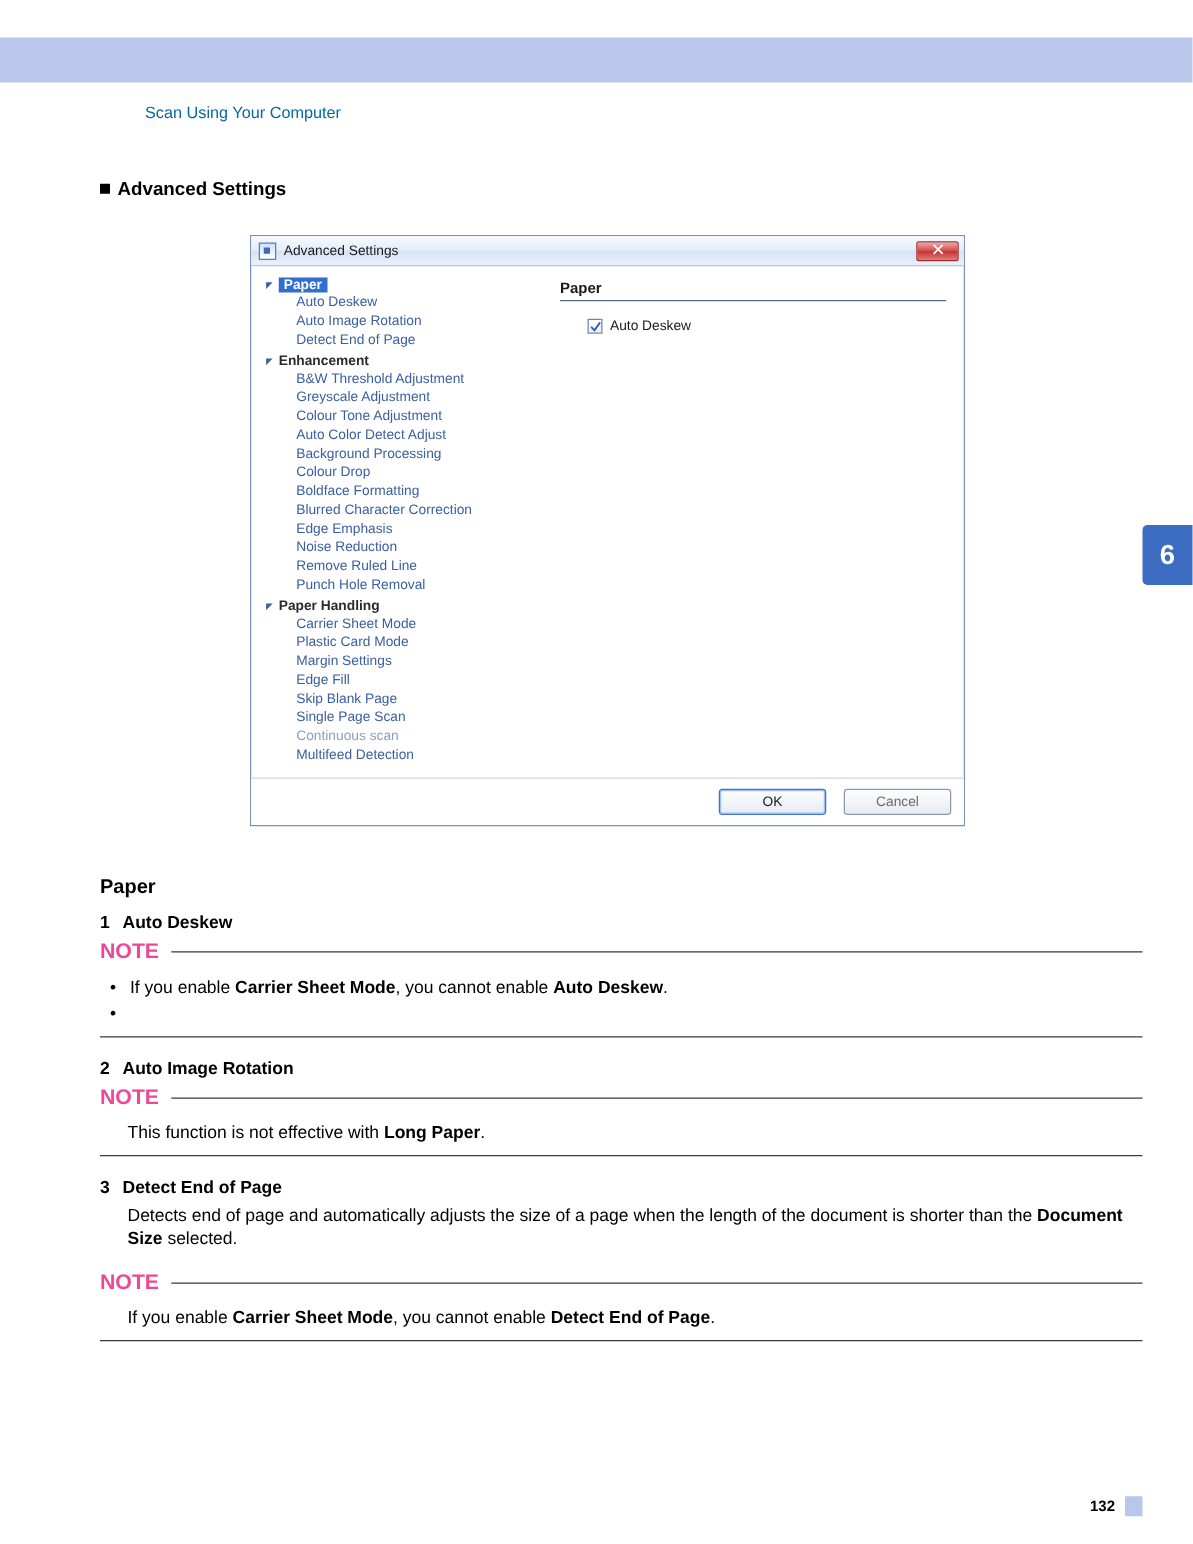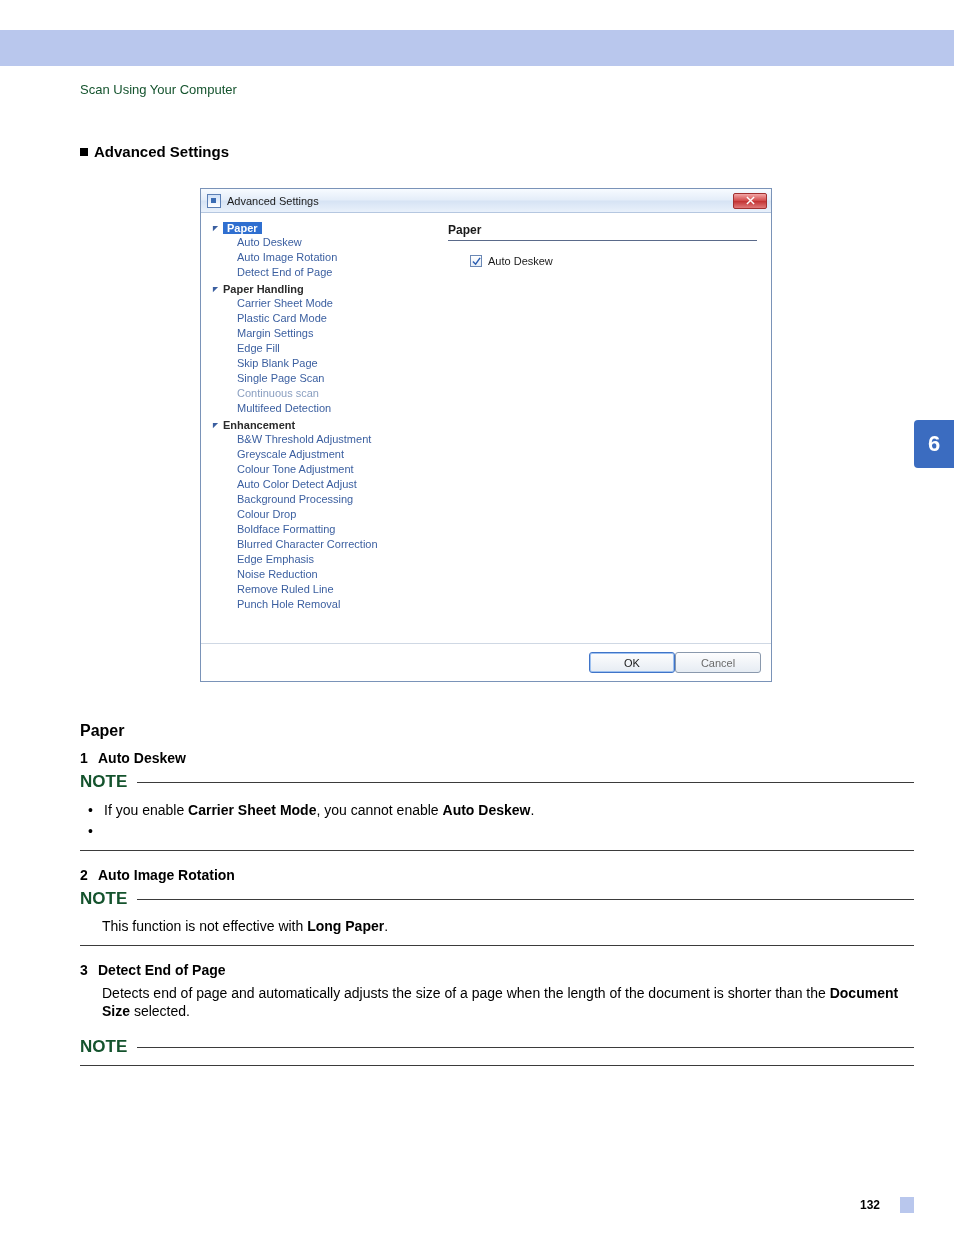--- a/index.html
+++ b/index.html
@@ -18,22 +18,23 @@
     background: #b9c7ed;
   }
   .content {
     position: absolute;
     top: 82px;
     left: 80px;
     right: 40px;
   }
   .breadcrumb {
     font-size: 13px;
-    color: #14532d;
+    color: #0369a1;
     margin-bottom: 46px;
+    margin-left: 36px;
   }
   .section-title {
     font-size: 15px;
     font-weight: bold;
     margin-bottom: 28px;
   }
   .section-title .bullet {
     display: inline-block;
     width: 8px; height: 8px;
     background: #000;
@@ -142,23 +143,22 @@
     width:12px; height:12px;
     border:1px solid #6b88b5;
     background: linear-gradient(#fff,#e8eff8);
     display:flex; align-items:center; justify-content:center;
     color:#2a5db0;
   }
   .chk-row .box svg{ width:9px;height:9px; }
   .dlg-footer {
     border-top: 1px solid #cfd8e4;
     padding: 8px 10px;
-    display:flex; justify-content:flex-end; 
+    display:flex; justify-content:flex-end; gap:14px;
     background: #fff;
-    margin-top: 21px;
   }
   .dlg-btn {
     min-width: 86px;
     height: 21px;
     font-size: 11px;
     display:flex; align-items:center; justify-content:center;
     border:1px solid #8a99ad;
     background: linear-gradient(#fdfdfe,#e6ecf3);
     border-radius:3px;
   }
@@ -177,21 +177,21 @@
   .para {
     font-size:14px;
     margin: 0 0 16px 22px;
     line-height: 1.35;
   }
   .note-head {
     display:flex; align-items:center;
     margin: 0 0 8px 0;
   }
   .note-head .lbl {
-    font-size:17px; font-weight:bold; color:#14532d;
+    font-size:17px; font-weight:bold; color:#ec4899;
     margin-right: 10px;
   }
   .note-head .line {
     flex:1; height:1px; background:#3b3b3b;
   }
   .note-list {
     font-size:14px;
     margin: 0 0 6px 8px;
   }
   .note-list .row {
@@ -217,21 +217,21 @@
     background:#3b6cc0;
     color:#fff;
     display:flex; align-items:center; justify-content:center;
     font-size:22px; font-weight:bold;
     border-radius: 4px 0 0 4px;
   }
   
   .page-footer {
     position:absolute;
     right:40px; bottom:22px;
-    display:flex; align-items:center; gap:20px;text-align:center;
+    display:flex; align-items:center; gap:8px;text-align:center;
   }
   .page-footer .num { font-size:12px; font-weight:bold; }
   .page-footer .bar {
     width:14px; height:16px;
     background:#b9c7ed;
   }
 </style>
 </head>
 <body>
 
@@ -278,56 +278,56 @@
             </div>
           </div>
 
           <div class="tree-group">
             <div class="tree-head">
               <span class="tree-arrow">
                   <svg viewBox="0 0 8 8">
                     <path d="M1 1 L7 1 L1 7 Z" fill="#3b5fa0"></path>
                   </svg>
                 </span>
-              <span class="label">Paper Handling</span>
-            </div>
-            <div class="tree-items">
-              <div class="tree-item">Carrier Sheet Mode</div>
-              <div class="tree-item">Plastic Card Mode</div>
-              <div class="tree-item">Margin Settings</div>
-              <div class="tree-item">Edge Fill</div>
-              <div class="tree-item">Skip Blank Page</div>
-              <div class="tree-item">Single Page Scan</div>
-              <div class="tree-item muted">Continuous scan</div>
-              <div class="tree-item">Multifeed Detection</div>
-            </div>
-          </div>
-
-          <div class="tree-group">
-            <div class="tree-head">
-              <span class="tree-arrow">
-                  <svg viewBox="0 0 8 8">
-                    <path d="M1 1 L7 1 L1 7 Z" fill="#3b5fa0"></path>
-                  </svg>
-                </span>
               <span class="label">Enhancement</span>
             </div>
             <div class="tree-items">
               <div class="tree-item">B&amp;W Threshold Adjustment</div>
               <div class="tree-item">Greyscale Adjustment</div>
               <div class="tree-item">Colour Tone Adjustment</div>
               <div class="tree-item">Auto Color Detect Adjust</div>
               <div class="tree-item">Background Processing</div>
               <div class="tree-item">Colour Drop</div>
               <div class="tree-item">Boldface Formatting</div>
               <div class="tree-item">Blurred Character Correction</div>
               <div class="tree-item">Edge Emphasis</div>
               <div class="tree-item">Noise Reduction</div>
               <div class="tree-item">Remove Ruled Line</div>
               <div class="tree-item">Punch Hole Removal</div>
+            </div>
+          </div>
+
+          <div class="tree-group">
+            <div class="tree-head">
+              <span class="tree-arrow">
+                  <svg viewBox="0 0 8 8">
+                    <path d="M1 1 L7 1 L1 7 Z" fill="#3b5fa0"></path>
+                  </svg>
+                </span>
+              <span class="label">Paper Handling</span>
+            </div>
+            <div class="tree-items">
+              <div class="tree-item">Carrier Sheet Mode</div>
+              <div class="tree-item">Plastic Card Mode</div>
+              <div class="tree-item">Margin Settings</div>
+              <div class="tree-item">Edge Fill</div>
+              <div class="tree-item">Skip Blank Page</div>
+              <div class="tree-item">Single Page Scan</div>
+              <div class="tree-item muted">Continuous scan</div>
+              <div class="tree-item">Multifeed Detection</div>
             </div>
           </div>
         </div>
 
         <div class="dlg-right">
           <div class="panel-title">Paper</div>
           <div class="chk-row">
             <span class="box">
                 <svg viewBox="0 0 10 10">
                   <path d="M1 5 L4 8 L9 1" stroke="#2a5db0" stroke-width="1.6" fill="none"></path>
@@ -382,20 +382,23 @@
     <span class="n">3</span><span>Detect End of Page</span>
   </div>
   <div class="para">
     <span>Detects end of page and automatically adjusts the size of a page when the length of the document is shorter than the </span><b>Document Size</b><span> selected.</span>
   </div>
 
   <div class="note-head">
     <span class="lbl">NOTE</span>
     <span class="line"></span>
   </div>
+  <div class="note-body">
+    <span>If you enable </span><b>Carrier Sheet Mode</b><span>, you cannot enable </span><b>Detect End of Page</b><span>.</span>
+  </div>
   <div class="note-close"></div>
 
 </div>
 
 <div class="page-footer">
   <span class="num">132</span>
   <span class="bar"></span>
 </div>
 
 </body></html>

